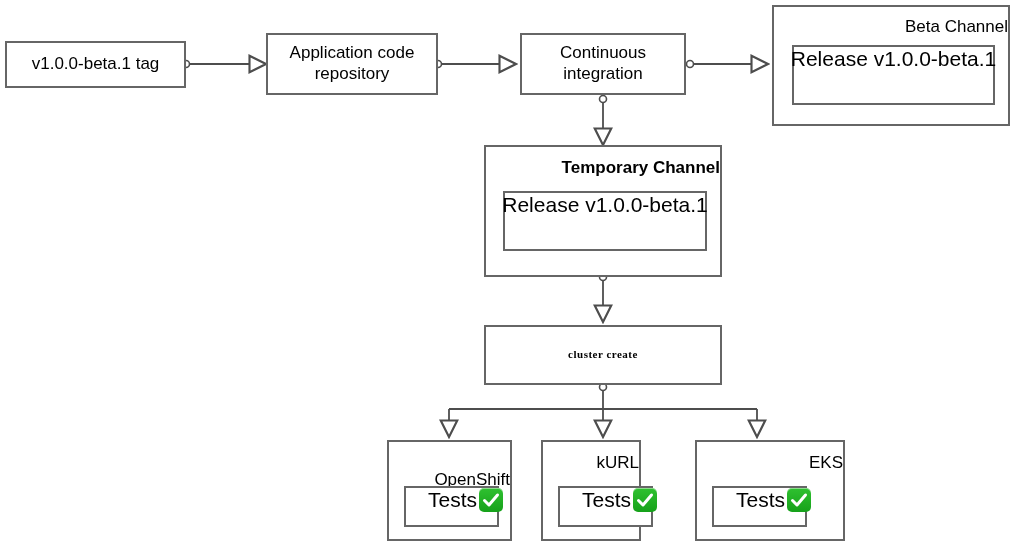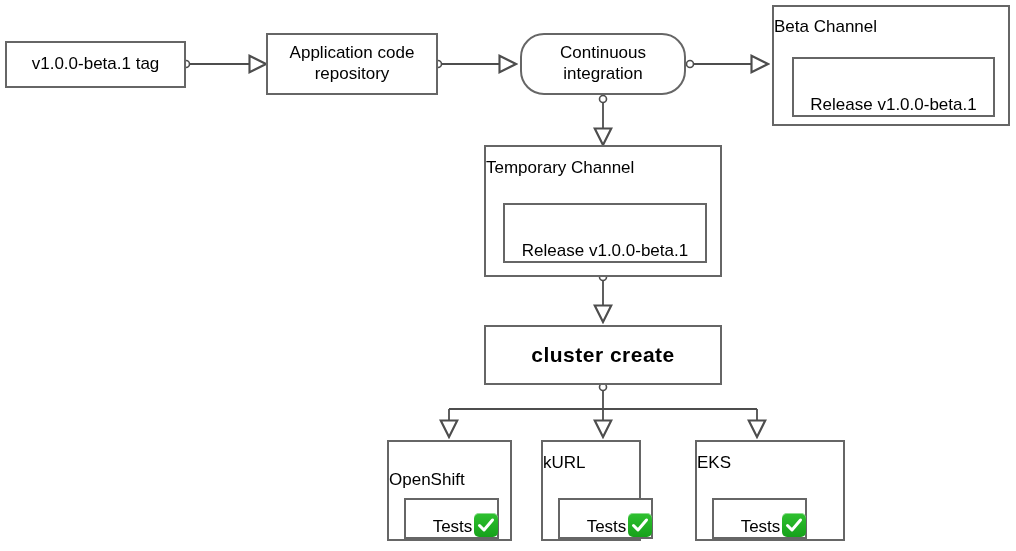--- a/index.html
+++ b/index.html
@@ -33,51 +33,50 @@
     display: flex;
     align-items: center;
     justify-content: center;
     text-align: center;
     line-height: 1.22;
   }
   .node.plain {
     font-size: 17px;
   }
   .node.mono {
-    font-family: Liberation Sans, sans-serif;
+    font-family: Liberation Serif, serif;
     font-weight: bold;
-    font-size: 21px;
+    font-size: 11px;
     letter-spacing: 0.5px;
   }
   .group {
     position: absolute;
     box-sizing: border-box;
     border: 2px solid #666666;
     background: #ffffff;
   }
   .group-title {
     position: absolute;
     left: 0;
     right: 0;
-    text-align: left;
+    text-align: right;
     font-size: 17px;
     color: #000000;
   }
   .inner-box {
     position: absolute;
     box-sizing: border-box;
     border: 2px solid #666666;
     background: #ffffff;
     display: flex;
-    align-items: flex-end;
+    align-items: flex-start;
     justify-content: center;
-    font-size: 17px;
+    font-size: 21px;
     color: #000000;
     white-space: nowrap;
-    margin-top: 12px;
   }
   .tests-box {
     gap: 2px;
     padding-left: 28px;
   }
   .check-badge {
     display: inline-block;
     width: 24px;
     height: 24px;
     border-radius: 5px;
@@ -140,33 +139,33 @@
   </svg>
 
   <div class="node plain" style="left:5px; top:41px; width:181px; height:47px;">
     <span>v1.0.0-beta.1 tag</span>
   </div>
 
   <div class="node plain" style="left:266px; top:33px; width:172px; height:62px; padding:0 16px;">
     <span>Application code repository</span>
   </div>
 
-  <div class="node plain" style="left:520px; top:33px; width:166px; height:62px; padding:0 10px;border-radius:24px;">
+  <div class="node plain" style="left:520px; top:33px; width:166px; height:62px; padding:0 10px;">
     <span>Continuous integration</span>
   </div>
 
   <div class="group" style="left:772px; top:5px; width:238px; height:121px;">
     <div class="group-title" style="top:10px;">Beta Channel</div>
     <div class="inner-box" style="left:18px; top:38px; width:203px; height:60px;">
       <span>Release v1.0.0-beta.1</span>
     </div>
   </div>
 
   <div class="group" style="left:484px; top:145px; width:238px; height:132px;">
-    <div class="group-title" style="top:11px;">Temporary Channel</div>
+    <div class="group-title" style="top:11px;font-weight:bold;">Temporary Channel</div>
     <div class="inner-box" style="left:17px; top:44px; width:204px; height:60px;">
       <span>Release v1.0.0-beta.1</span>
     </div>
   </div>
 
   <div class="node mono" style="left:484px; top:325px; width:238px; height:60px;">
     <span>cluster create</span>
   </div>
 
   <div class="group" style="left:387px; top:440px; width:125px; height:101px;">

